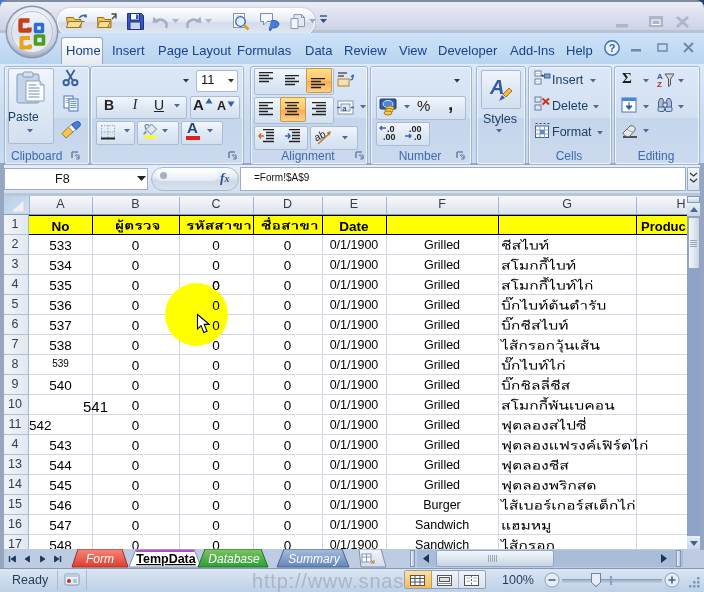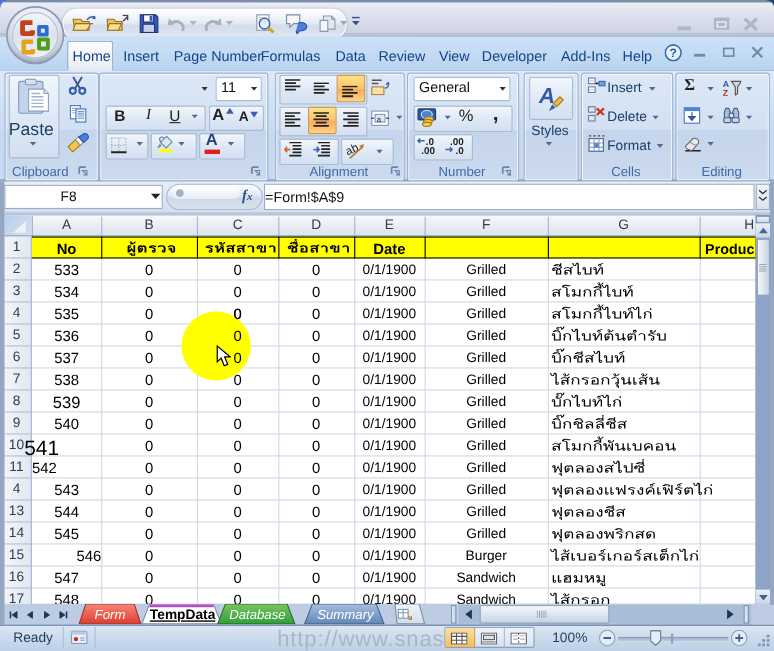--- a/index.html
+++ b/index.html
@@ -99,21 +99,21 @@
   <path d="M26 34h-8.5v9.5H26v-3" stroke="#e8a21c" stroke-width="4"></path>
   <path d="M31.5 32h8v8h-8z" stroke="#4e9e1e" stroke-width="3.6"></path>
  </g>
 </svg>
 
 <div class="ab" style="left:0;top:33px;width:704px;height:31px;background:linear-gradient(#cde2f8,#b9d4ef)"></div>
 <div class="ab" style="left:61px;top:37px;width:40px;height:27px;background:linear-gradient(#fbfcfd,#eef1f6 70%,#e4e9f0);border:1px solid #98a8bf;border-bottom:none;border-radius:3px 3px 0 0"></div>
 <div class="ab" style="left:0px;top:43px;font-size:13px;color:#15428b;width:704px;white-space:nowrap">
 <span style="position:absolute;left:66px">Home</span>
 <span style="position:absolute;left:112px">Insert</span>
-<span style="position:absolute;left:158px">Page Number</span>
+<span style="position:absolute;left:158px">Page Layout</span>
 <span style="position:absolute;left:237px">Formulas</span>
 <span style="position:absolute;left:305px">Data</span>
 <span style="position:absolute;left:344px">Review</span>
 <span style="position:absolute;left:399px">View</span>
 <span style="position:absolute;left:438px">Developer</span>
 <span style="position:absolute;left:510px">Add-Ins</span>
 <span style="position:absolute;left:566px">Help</span>
 </div>
 <svg class="ab" style="left:604px;top:40px" width="16" height="16" viewBox="0 0 16 16">
  <circle cx="8" cy="8" r="7.2" fill="#e9f0fa" stroke="#3c6cb4" stroke-width="1.4"></circle>
@@ -134,21 +134,21 @@
       <path d="M4 4h4v4zM5 8h3V5" stroke="#6b84a8" fill="none"></path>
     </svg>
     <div class="seg" style="left:8px;top:68px;width:44px;height:74px"></div>
     <svg class="ab" style="left:14px;top:71px" width="33" height="36" viewBox="0 0 33 36">
  <rect x="3" y="3" width="22" height="29" rx="2" fill="#c3d3e9" stroke="#7e99bd"></rect>
  <rect x="9" y="1" width="10" height="5" rx="1.5" fill="#d7e2f0" stroke="#7e99bd"></rect>
  <path d="M12 10h14l4 4v16H12z" fill="#fff" stroke="#8aa0bd"></path>
  <path d="M26 10v4h4" fill="#d5deea" stroke="#8aa0bd"></path>
  <path d="M14.5 14h8M14.5 17h11M14.5 20h11M14.5 23h11M14.5 26h11" stroke="#9fb4cd" stroke-width="1.3"></path>
     </svg>
-    <div class="ab" style="left:8px;top:110px;width:38px;text-align:right;font-size:16px;color:#1b3f66">Paste</div>
+    <div class="ab" style="left:8px;top:110px;width:38px;text-align:left;font-size:12px;color:#1b3f66">Paste</div>
     <svg class="ab" style="left:27px;top:129px" width="6" height="4" viewBox="0 0 6 4">
       <path d="M0 0l3 3.5L6 0z" fill="#4d6a96"></path>
     </svg>
     <svg class="ab" style="left:62px;top:69px" width="17" height="18" viewBox="0 0 17 18">
  <path d="M4.5 1l6 10M12.5 1l-6 10" stroke="#3c5884" stroke-width="1.7" fill="none"></path>
  <circle cx="4.2" cy="13.6" r="2.7" fill="none" stroke="#3560ac" stroke-width="2"></circle>
  <circle cx="12.8" cy="13.6" r="2.7" fill="none" stroke="#3560ac" stroke-width="2"></circle>
     </svg>
     <svg class="ab" style="left:63px;top:95px" width="17" height="17" viewBox="0 0 17 17">
  <rect x="1" y="1" width="9" height="12" fill="#fff" stroke="#4a76c0"></rect>
@@ -274,21 +274,20 @@
     </svg>
     <svg class="ab" style="left:360px;top:105px" width="6" height="4" viewBox="0 0 6 4">
       <path d="M0 0l3 3.5L6 0z" fill="#4d6a96"></path>
     </svg>
     <div class="ab grp" style="left:370px;top:66px;width:100px;height:97px"></div>
     <div class="ab" style="left:370px;width:100px;text-align:center;top:149px;font-size:12px;color:#3e6aa8">Number</div>
     <svg class="ab" style="left:456px;top:151px" width="10" height="10" viewBox="0 0 10 10">
       <path d="M1 1h6M1 1v6" stroke="#6b84a8" stroke-width="1.6"></path>
       <path d="M4 4h4v4zM5 8h3V5" stroke="#6b84a8" fill="none"></path>
     </svg>
-    <div class="combo" style="left:376px;top:70px;width:88px;height:22px">General</div>
     <svg class="ab" style="left:454px;top:79px" width="6" height="4" viewBox="0 0 6 4">
       <path d="M0 0l3 3.5L6 0z" fill="#333"></path>
     </svg>
     <div class="seg" style="left:376px;top:96px;width:88px;height:22px"></div>
     <svg class="ab" style="left:379px;top:98px" width="19" height="18" viewBox="0 0 19 18">
  <rect x="1" y="1" width="16" height="10" rx="1" fill="#2c5caa" stroke="#1c3c74"></rect>
  <ellipse cx="9" cy="6" rx="5" ry="3.6" fill="#4a86d8" stroke="#d8e4f4"></ellipse>
  <ellipse cx="11" cy="10" rx="4" ry="2" fill="#f8cc50" stroke="#a07820"></ellipse>
  <ellipse cx="10" cy="12.5" rx="4" ry="2" fill="#f8cc50" stroke="#a07820"></ellipse>
  <ellipse cx="9" cy="15" rx="4" ry="2" fill="#f8cc50" stroke="#a07820"></ellipse>
@@ -398,21 +397,21 @@
 <div class="ab" style="left:4px;top:168px;width:144px;height:22px;background:#fff;border:1px solid #9badc4;box-sizing:border-box"></div>
 <div class="ab" style="left:55px;top:172px;font-size:12.5px;color:#111">F8</div>
 <svg class="ab" style="left:137px;top:176px" width="9" height="6" viewBox="0 0 9 6">
       <path d="M0 0l4.5 5L9 0z" fill="#222"></path>
     </svg>
 <div class="ab" style="left:151px;top:167px;width:88px;height:24px;border-radius:12px;background:linear-gradient(#fdfeff,#e2e9f2 45%,#cdd9e8 55%,#d8e2ee);border:1px solid #a8b9ce;box-sizing:border-box"></div>
 <div class="ab" style="left:156px;top:170px;width:62px;height:11px;border-radius:6px;background:linear-gradient(#ffffff,#e4ebf4)"></div>
 <div class="ab" style="left:160px;top:172px;width:7px;height:7px;border-radius:50%;background:#a5b1c2"></div>
 <div class="ab" style="left:220px;top:170px;font-size:13.5px;font-style:italic;font-family:'Liberation Serif';font-weight:bold;color:#2c548c">f<span style="font-size:10px">x</span></div>
 <div class="ab" style="left:240px;top:167px;width:446px;height:24px;background:#fff;border:1px solid #9badc4;box-sizing:border-box"></div>
-<div class="ab" style="left:241px;top:172px;font-size:13px;color:#111">=Form!$A$9</div>
+<div class="ab" style="left:254px;top:172px;font-size:10px;color:#111">=Form!$A$9</div>
 <div class="ab" style="left:687px;top:167px;width:13px;height:24px;background:linear-gradient(#f2f6fa,#d8e2ee);border:1px solid #9badc4;box-sizing:border-box"></div>
 <svg class="ab" style="left:689px;top:172px" width="9" height="13" viewBox="0 0 9 13">
       <path d="M1 1l3.5 3L8 1M1 7l3.5 3L8 7" stroke="#333" stroke-width="1.2" fill="none"></path>
     </svg>
 <div class="ab" style="left:0;top:193px;width:704px;height:3px;background:#b8c6d8"></div>
 <div class="ab" style="left:4px;top:196px;width:683px;height:353px;background:#fff;overflow:hidden"></div>
     <div class="ab" style="left:4px;top:196px;width:683px;height:19px;background:linear-gradient(#f7f8fa,#e6eaf1 60%,#dde2ec)"></div>
     <div class="ab" style="left:4px;top:196px;width:25px;height:19px;background:linear-gradient(135deg,#b8cfe8,#d2e0f0)"></div>
     <svg class="ab" style="left:9px;top:199px" width="16" height="14" viewBox="0 0 16 14">
       <path d="M15 1v12H2z" fill="#eef2f7" stroke="#cdd8e6"></path>
@@ -535,33 +534,33 @@
     <div class="ab" style="left:179px;top:318px;width:74px;text-align:center;font-size:13.5px;color:#000">0</div>
     <div class="ab" style="left:253px;top:318px;width:69px;text-align:center;font-size:13.5px;color:#000">0</div>
     <div class="ab" style="left:322px;top:318px;width:64px;text-align:center;font-size:12.5px;color:#000">0/1/1900</div>
     <div class="ab" style="left:386px;top:318px;width:112px;text-align:center;font-size:12.5px;color:#000">Grilled</div>
     <div class="ab" style="left:29px;top:338px;width:63px;text-align:center;font-size:13.5px;color:#000">538</div>
     <div class="ab" style="left:92px;top:338px;width:87px;text-align:center;font-size:13.5px;color:#000">0</div>
     <div class="ab" style="left:179px;top:338px;width:74px;text-align:center;font-size:13.5px;color:#000">0</div>
     <div class="ab" style="left:253px;top:338px;width:69px;text-align:center;font-size:13.5px;color:#000">0</div>
     <div class="ab" style="left:322px;top:338px;width:64px;text-align:center;font-size:12.5px;color:#000">0/1/1900</div>
     <div class="ab" style="left:386px;top:338px;width:112px;text-align:center;font-size:12.5px;color:#000">Grilled</div>
-    <div class="ab" style="left:29px;top:358px;width:63px;text-align:center;font-size:15px;color:#000">539</div>
+    <div class="ab" style="left:29px;top:358px;width:63px;text-align:center;font-size:10px;color:#000">539</div>
     <div class="ab" style="left:92px;top:358px;width:87px;text-align:center;font-size:13.5px;color:#000">0</div>
     <div class="ab" style="left:179px;top:358px;width:74px;text-align:center;font-size:13.5px;color:#000">0</div>
     <div class="ab" style="left:253px;top:358px;width:69px;text-align:center;font-size:13.5px;color:#000">0</div>
     <div class="ab" style="left:322px;top:358px;width:64px;text-align:center;font-size:12.5px;color:#000">0/1/1900</div>
     <div class="ab" style="left:386px;top:358px;width:112px;text-align:center;font-size:12.5px;color:#000">Grilled</div>
     <div class="ab" style="left:29px;top:378px;width:63px;text-align:center;font-size:13.5px;color:#000">540</div>
     <div class="ab" style="left:92px;top:378px;width:87px;text-align:center;font-size:13.5px;color:#000">0</div>
     <div class="ab" style="left:179px;top:378px;width:74px;text-align:center;font-size:13.5px;color:#000">0</div>
     <div class="ab" style="left:253px;top:378px;width:69px;text-align:center;font-size:13.5px;color:#000">0</div>
     <div class="ab" style="left:322px;top:378px;width:64px;text-align:center;font-size:12.5px;color:#000">0/1/1900</div>
     <div class="ab" style="left:386px;top:378px;width:112px;text-align:center;font-size:12.5px;color:#000">Grilled</div>
-    <div class="ab" style="left:22px;top:398px;width:63px;text-align:left;font-size:19px;color:#000">541</div>
+    <div class="ab" style="left:45px;top:398px;width:63px;text-align:right;font-size:15px;color:#000">541</div>
     <div class="ab" style="left:92px;top:398px;width:87px;text-align:center;font-size:13.5px;color:#000">0</div>
     <div class="ab" style="left:179px;top:398px;width:74px;text-align:center;font-size:13.5px;color:#000">0</div>
     <div class="ab" style="left:253px;top:398px;width:69px;text-align:center;font-size:13.5px;color:#000">0</div>
     <div class="ab" style="left:322px;top:398px;width:64px;text-align:center;font-size:12.5px;color:#000">0/1/1900</div>
     <div class="ab" style="left:386px;top:398px;width:112px;text-align:center;font-size:12.5px;color:#000">Grilled</div>
     <div class="ab" style="left:29px;top:418px;width:63px;text-align:left;font-size:13.5px;color:#000">542</div>
     <div class="ab" style="left:92px;top:418px;width:87px;text-align:center;font-size:13.5px;color:#000">0</div>
     <div class="ab" style="left:179px;top:418px;width:74px;text-align:center;font-size:13.5px;color:#000">0</div>
     <div class="ab" style="left:253px;top:418px;width:69px;text-align:center;font-size:13.5px;color:#000">0</div>
     <div class="ab" style="left:322px;top:418px;width:64px;text-align:center;font-size:12.5px;color:#000">0/1/1900</div>
@@ -577,21 +576,21 @@
     <div class="ab" style="left:179px;top:458px;width:74px;text-align:center;font-size:13.5px;color:#000">0</div>
     <div class="ab" style="left:253px;top:458px;width:69px;text-align:center;font-size:13.5px;color:#000">0</div>
     <div class="ab" style="left:322px;top:458px;width:64px;text-align:center;font-size:12.5px;color:#000">0/1/1900</div>
     <div class="ab" style="left:386px;top:458px;width:112px;text-align:center;font-size:12.5px;color:#000">Grilled</div>
     <div class="ab" style="left:29px;top:478px;width:63px;text-align:center;font-size:13.5px;color:#000">545</div>
     <div class="ab" style="left:92px;top:478px;width:87px;text-align:center;font-size:13.5px;color:#000">0</div>
     <div class="ab" style="left:179px;top:478px;width:74px;text-align:center;font-size:13.5px;color:#000">0</div>
     <div class="ab" style="left:253px;top:478px;width:69px;text-align:center;font-size:13.5px;color:#000">0</div>
     <div class="ab" style="left:322px;top:478px;width:64px;text-align:center;font-size:12.5px;color:#000">0/1/1900</div>
     <div class="ab" style="left:386px;top:478px;width:112px;text-align:center;font-size:12.5px;color:#000">Grilled</div>
-    <div class="ab" style="left:29px;top:498px;width:63px;text-align:right;font-size:13.5px;color:#000">546</div>
+    <div class="ab" style="left:29px;top:498px;width:63px;text-align:center;font-size:13.5px;color:#000">546</div>
     <div class="ab" style="left:92px;top:498px;width:87px;text-align:center;font-size:13.5px;color:#000">0</div>
     <div class="ab" style="left:179px;top:498px;width:74px;text-align:center;font-size:13.5px;color:#000">0</div>
     <div class="ab" style="left:253px;top:498px;width:69px;text-align:center;font-size:13.5px;color:#000">0</div>
     <div class="ab" style="left:322px;top:498px;width:64px;text-align:center;font-size:12.5px;color:#000">0/1/1900</div>
     <div class="ab" style="left:386px;top:498px;width:112px;text-align:center;font-size:12.5px;color:#000">Burger</div>
     <div class="ab" style="left:29px;top:518px;width:63px;text-align:center;font-size:13.5px;color:#000">547</div>
     <div class="ab" style="left:92px;top:518px;width:87px;text-align:center;font-size:13.5px;color:#000">0</div>
     <div class="ab" style="left:179px;top:518px;width:74px;text-align:center;font-size:13.5px;color:#000">0</div>
     <div class="ab" style="left:253px;top:518px;width:69px;text-align:center;font-size:13.5px;color:#000">0</div>
     <div class="ab" style="left:322px;top:518px;width:64px;text-align:center;font-size:12.5px;color:#000">0/1/1900</div>

